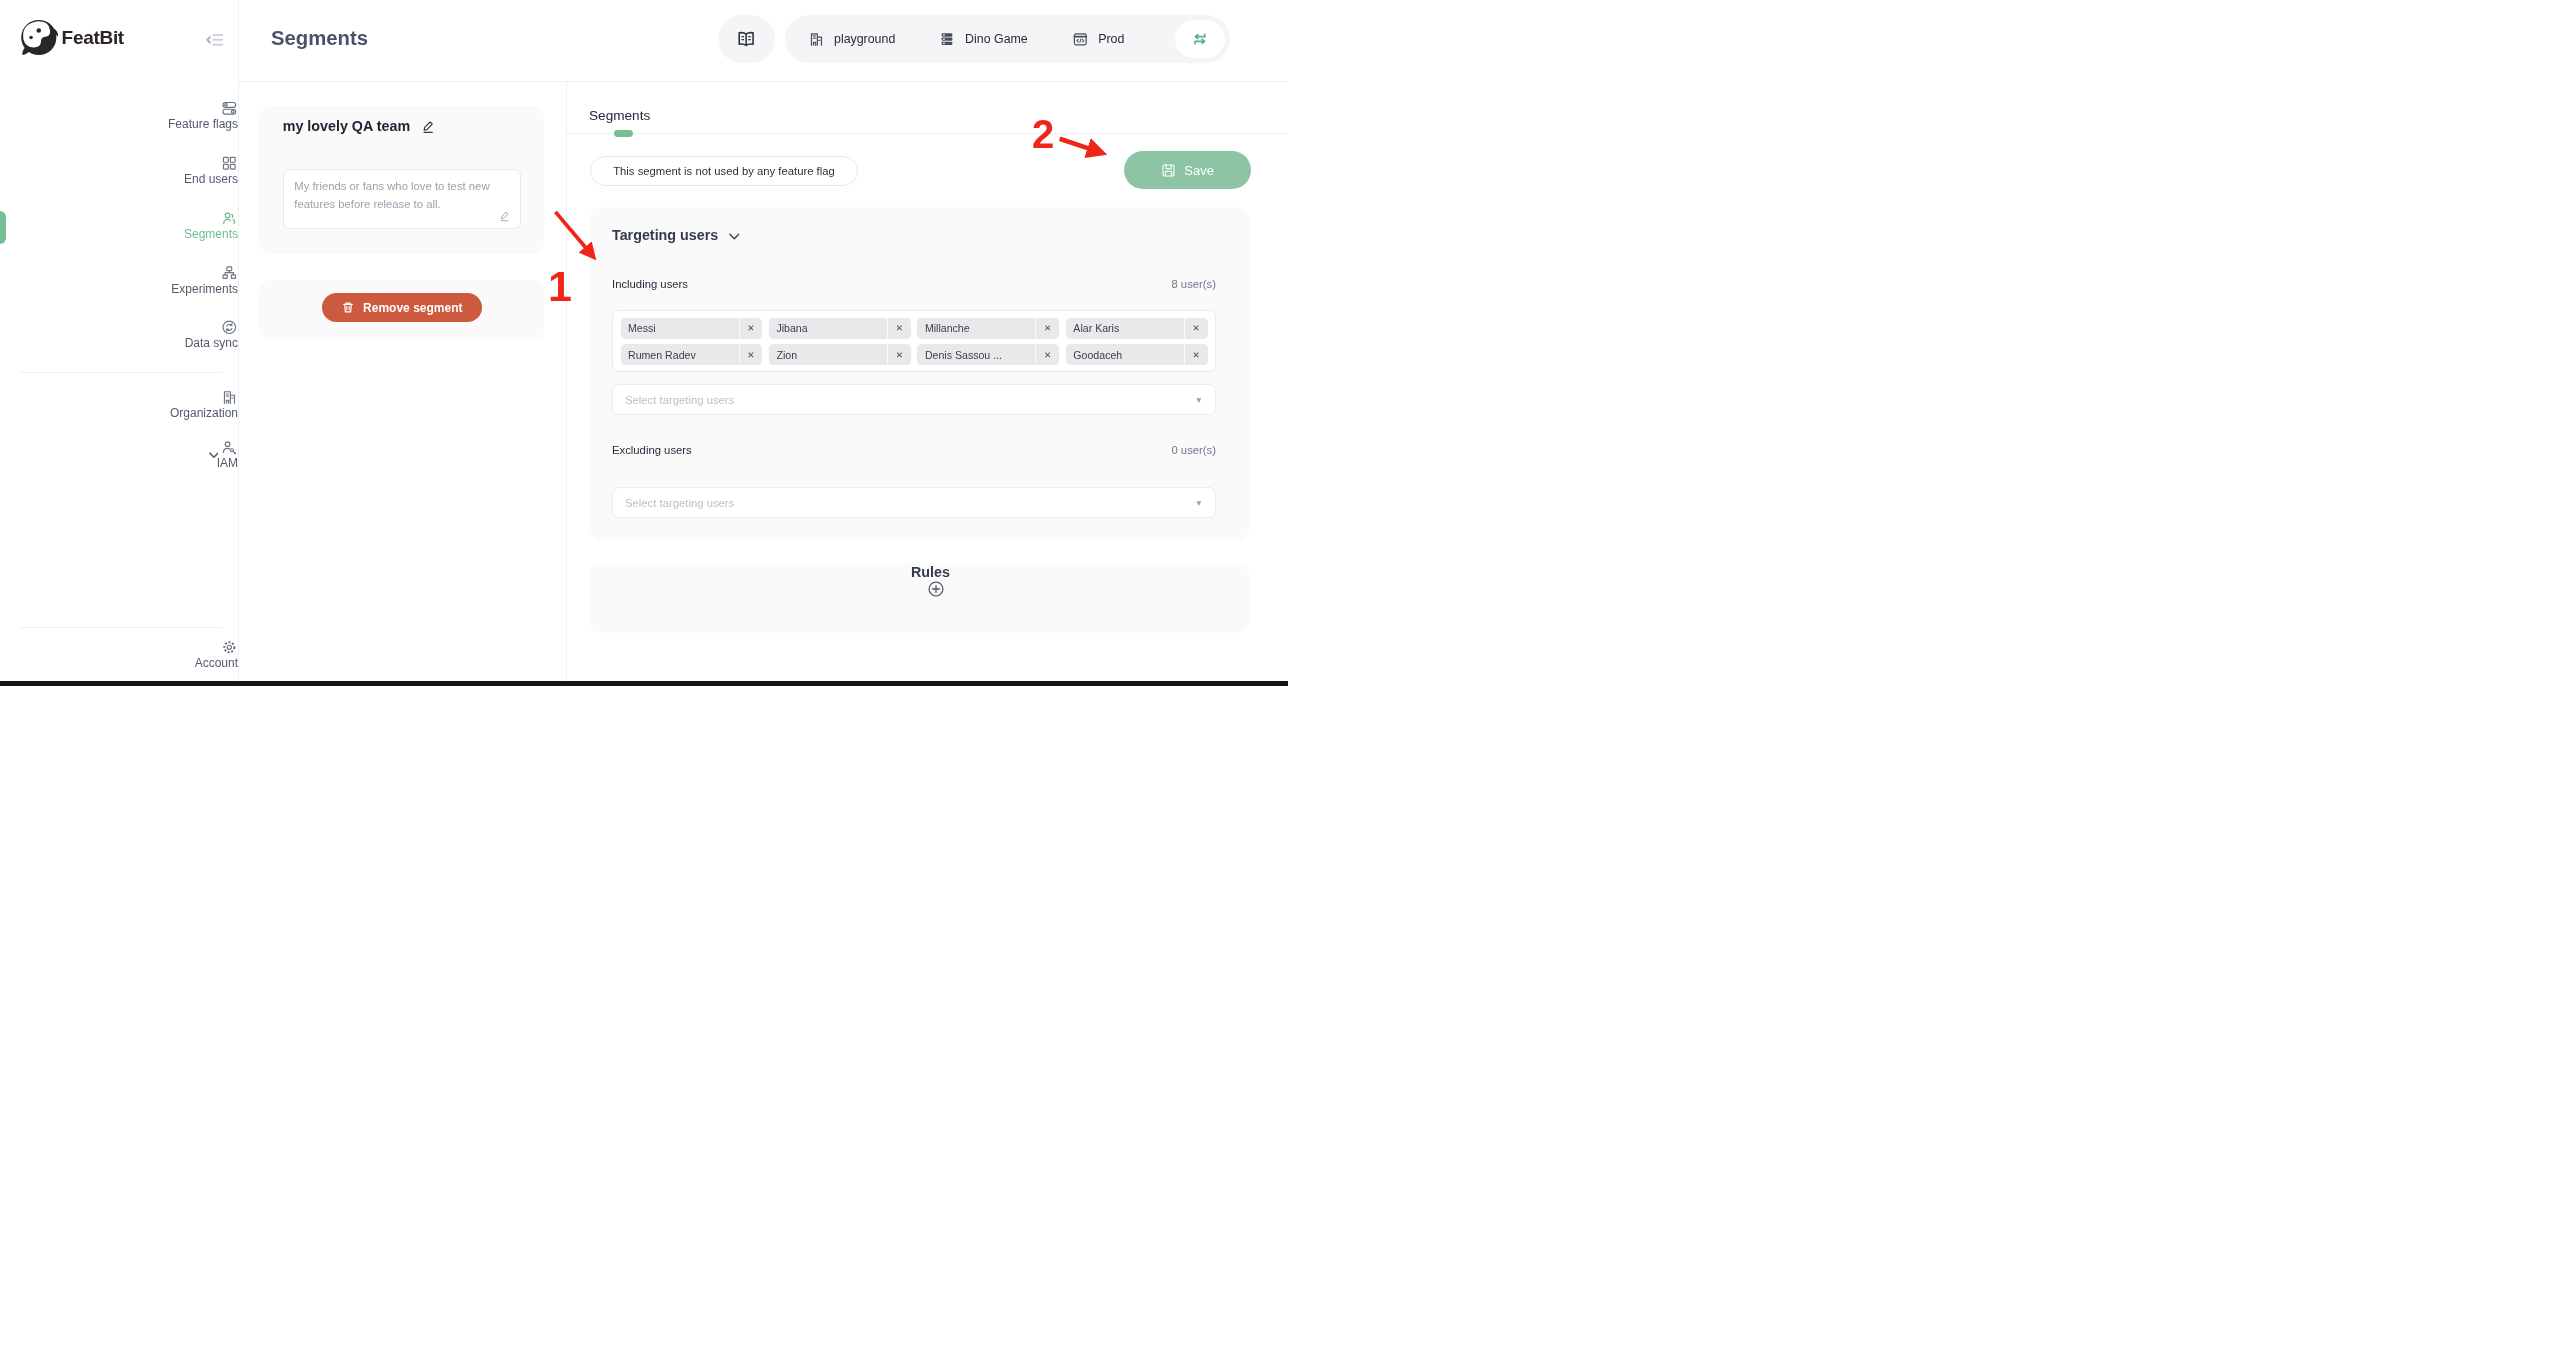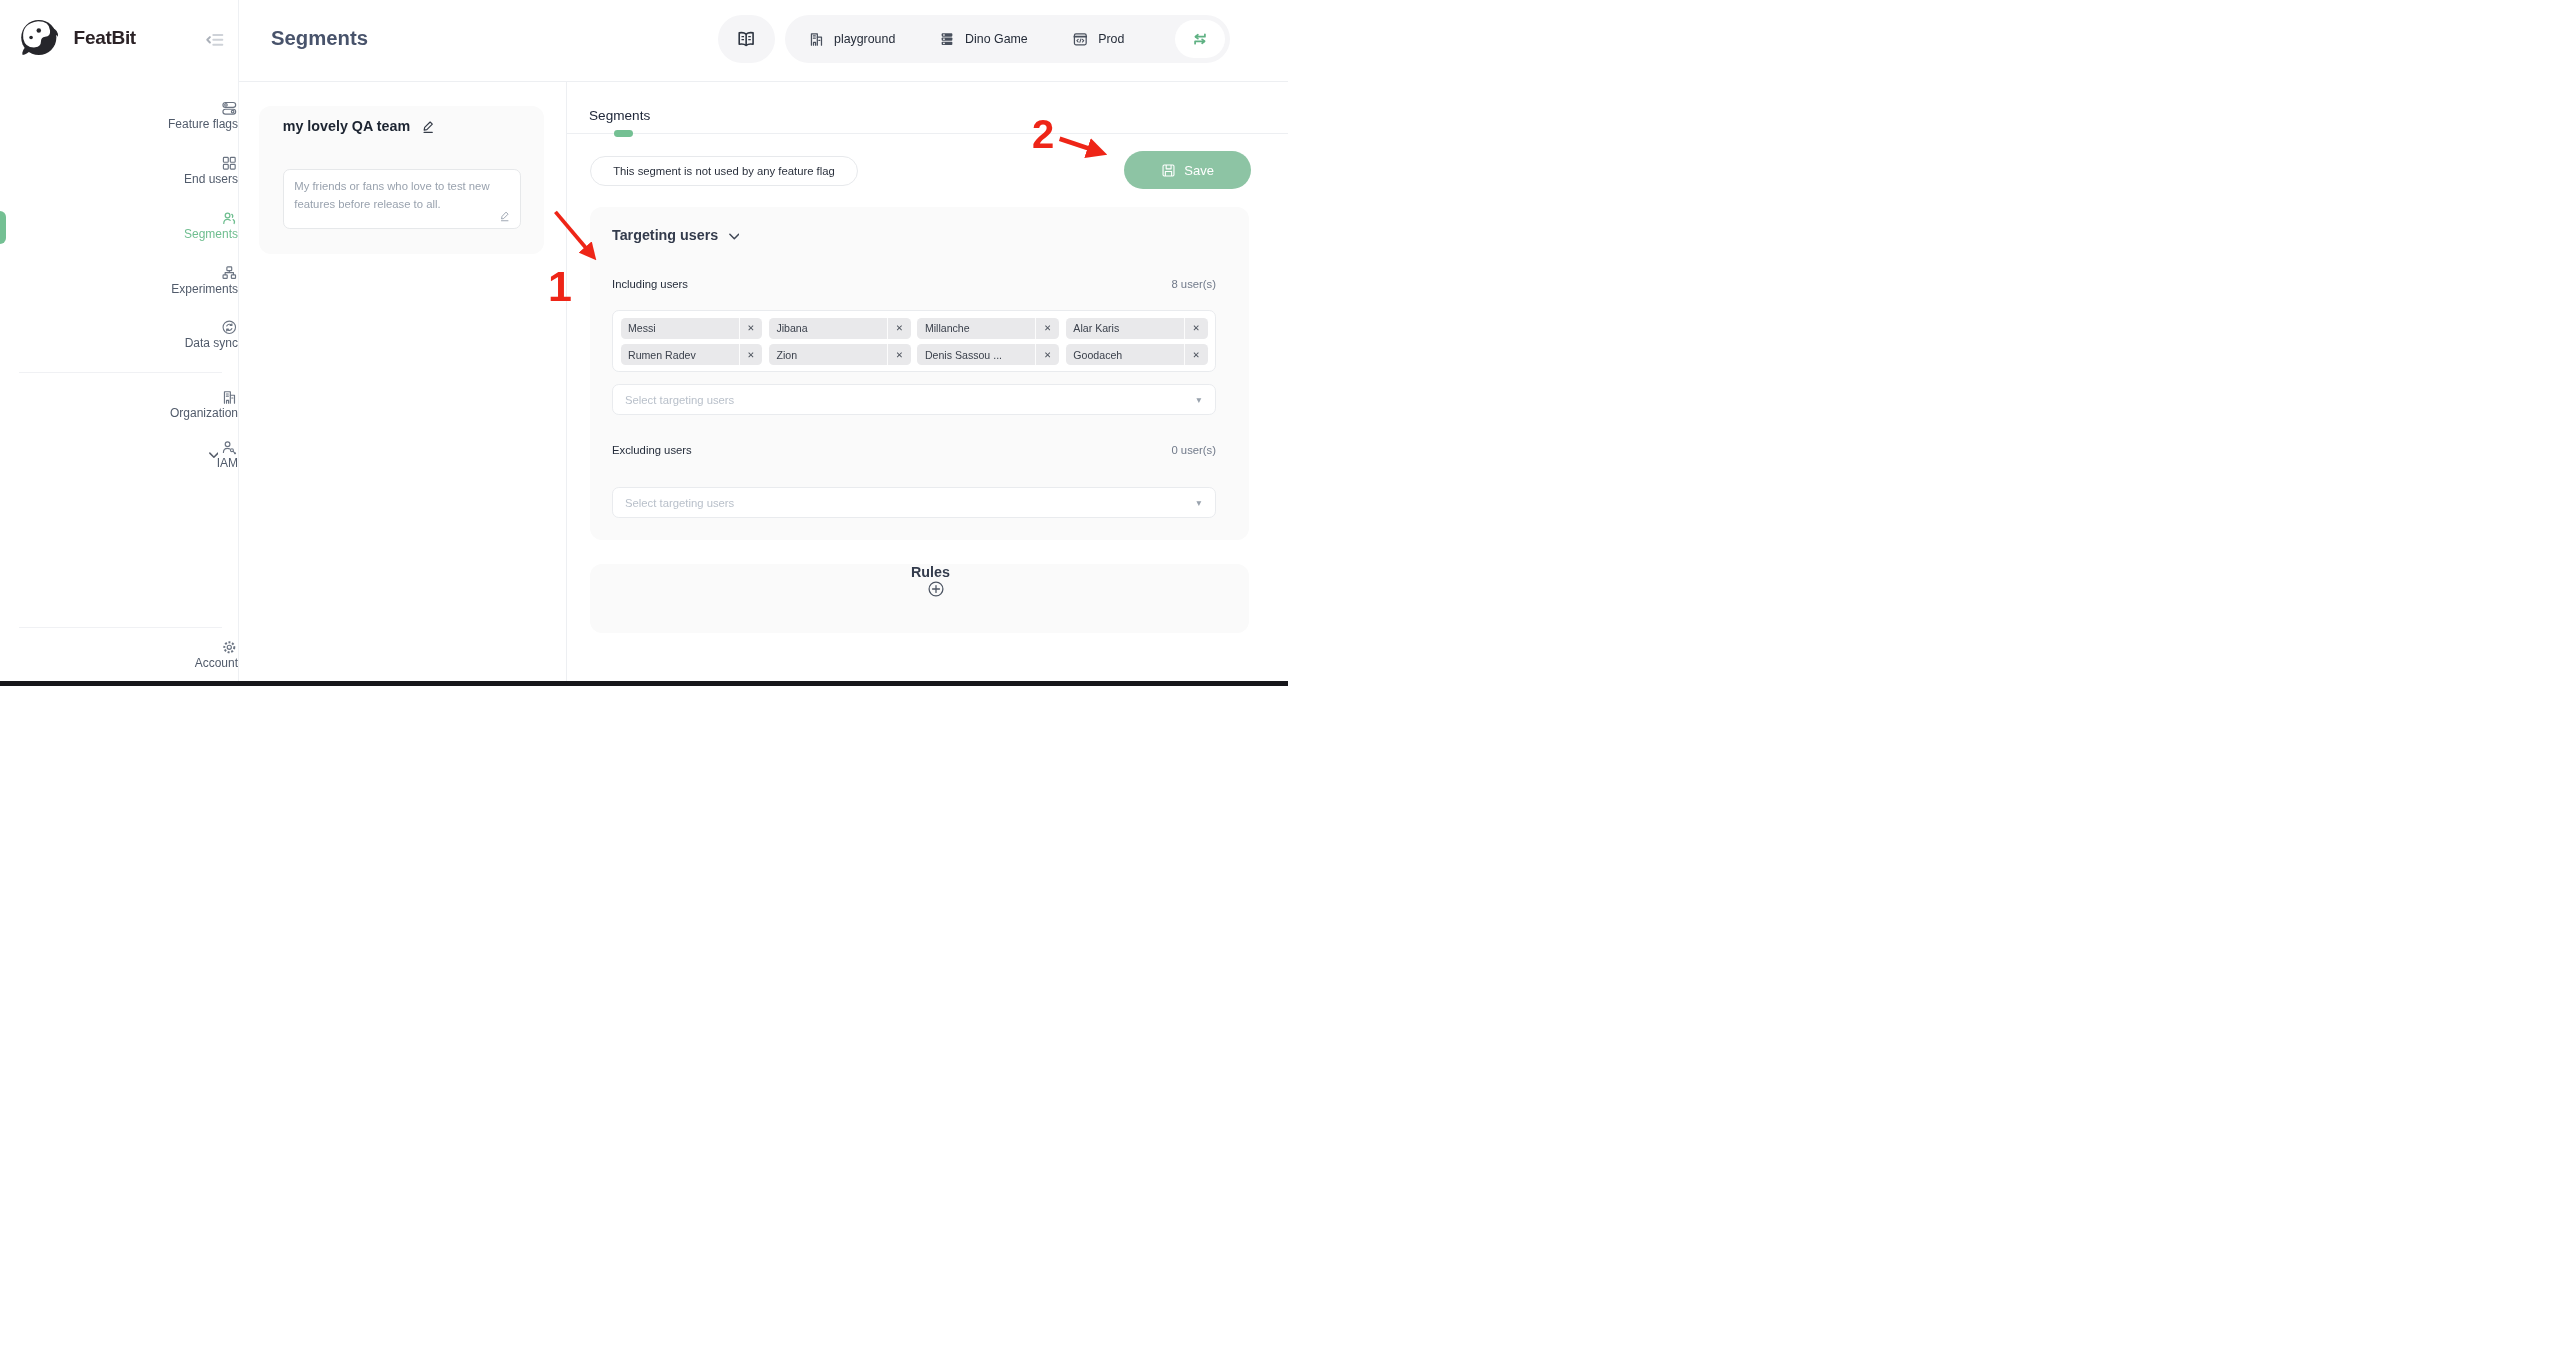--- a/index.html
+++ b/index.html
@@ -3,21 +3,21 @@
 <meta charset="utf-8">
 <style>
   html,body{margin:0;padding:0;background:#ffffff;}
   body{font-family:"Liberation Sans","DejaVu Sans",sans-serif;-webkit-font-smoothing:antialiased;}
   .page{position:relative;width:1288px;height:686px;background:#fff;overflow:hidden;}
 
   
   .sidebar{position:absolute;left:0;top:0;width:238px;height:100%;background:#fff;border-right:0.8px solid #eef0f3;}
   .logo-row{position:absolute;left:16.6px;top:15px;display:flex;align-items:center;}
   .logo-mark{width:45px;height:45px;}
-  .logo-text{margin-left:12px;font-size:19px;font-weight:800;letter-spacing:-0.3px;color:#2b2226;}
+  .logo-text{margin-left:0;font-size:19px;font-weight:800;letter-spacing:-0.3px;color:#2b2226;}
   .collapse-btn{position:absolute;right:13.6px;top:30px;width:19.6px;height:19.6px;cursor:pointer;}
   .menu-item{position:absolute;left:0;right:0;height:36px;display:flex;align-items:flex-end;padding-left:32px;box-sizing:border-box;cursor:pointer;color:#515b6b;font-size:12px;flex-direction:column;}
   .menu-item .mi-icon{width:16.6px;height:16.6px;flex:0 0 16.6px;display:flex;align-items:center;justify-content:center;}
   .menu-item .mi-label{margin-left:18px;}
   .menu-item.active{color:#6fbe90;}
   .active-bar{position:absolute;left:0;top:211px;width:6px;height:33px;background:#74c093;border-radius:0 6px 6px 0;}
   .menu-divider{position:absolute;left:19px;width:203px;height:0.8px;background:#f0f1f4;}
   .iam-chevron{position:absolute;right:19.6px;top:13px;}
 
   
@@ -294,20 +294,33 @@
         <span class="desc-text">My friends or fans who love to test new features before release to all.</span>
         <span class="desc-edit">
           <svg viewBox="0 0 22 22" width="12" height="12" fill="none" stroke="#99a2ae" stroke-width="1.7" stroke-linecap="round" stroke-linejoin="round">
             <path d="M13.4 4.4 L16.6 7.6 L8.6 15.6 L4.6 16.4 L5.4 12.4 Z"></path>
             <path d="M4.5 19.7 H16.5"></path>
           </svg>
         </span>
       </div>
     </section>
 
+    <section class="card remove-card">
+      <button class="remove-btn">
+        <span>
+          <svg viewBox="0 0 16 17" width="12" height="13" fill="none" stroke="#ffffff" stroke-width="1.5" stroke-linecap="round" stroke-linejoin="round">
+            <path d="M2.2 4.3 H13.8"></path>
+            <path d="M5.4 4.3 V2.6 H10.6 V4.3"></path>
+            <path d="M3.6 4.3 L4.4 14.4 H11.6 L12.4 4.3"></path>
+            <path d="M6.4 7 V11.6 M9.6 7 V11.6"></path>
+          </svg>
+        </span>
+        <span>Remove segment</span>
+      </button>
+    </section>
 
     <div class="v-divider"></div>
 
     <span class="tab-label">Segments</span>
     <div class="tab-line"></div>
     <span class="tab-indicator"></span>
 
     <div class="usage-pill">This segment is not used by any feature flag</div>
 
     <button class="save-btn">

